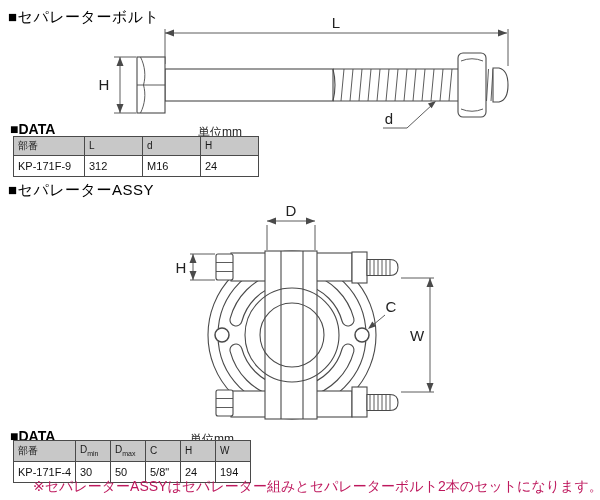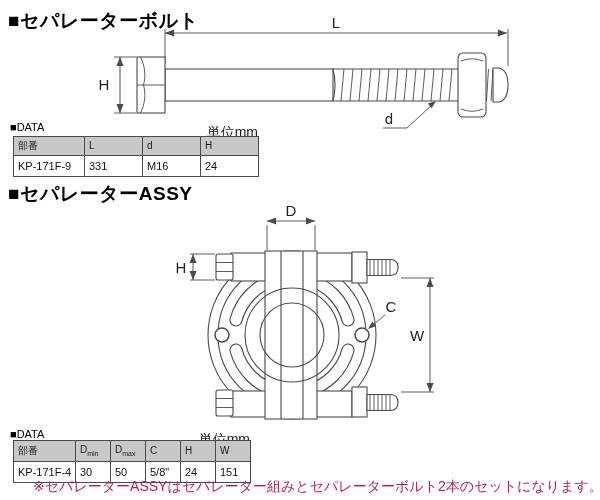--- a/index.html
+++ b/index.html
@@ -6,28 +6,28 @@
   html,body { width:600px; height:500px; }
   body {
     position:relative;
     background:#ffffff;
     font-family:"Liberation Sans","DejaVu Sans",sans-serif;
     color:#111111;
     overflow:hidden;
   }
   .abs { position:absolute; }
   .section-title {
-    font-size:19px;
-    font-weight:bold;
+    font-size:15px;
+    font-weight:normal;
     letter-spacing:0.5px;
     color:#000;
     white-space:nowrap;
   }
-  .data-label { font-size:11px; font-weight:normal; color:#000; }
-  .unit-label { font-size:14px; color:#222; text-align:right; }
+  .data-label { font-size:14px; font-weight:bold; color:#000; }
+  .unit-label { font-size:12px; color:#222; }
   table.spec-table {
     border-collapse:collapse;
     table-layout:fixed;
     background:#fff;
   }
   table.spec-table td {
     border:1px solid #4a4a4a;
     vertical-align:middle;
     padding:4px;
     line-height:1;
@@ -173,21 +173,21 @@
     </colgroup>
   <tbody>
       <tr class="hdr">
     <td>部番</td>
     <td>L</td>
     <td>d</td>
     <td>H</td>
   </tr>
   <tr class="val">
     <td>KP-171F-9</td>
-    <td>331</td>
+    <td>312</td>
     <td>M16</td>
     <td>24</td>
   </tr>
 </tbody>
   </table>
 
 <div class="abs section-title" style="left:8px;top:181px">■セパレーターASSY</div>
 
 <div class="abs data-label" style="left:10px;top:428px">■DATA</div>
 <div class="abs unit-label" style="left:190px;top:431px;width:60px">単位mm</div>
@@ -208,18 +208,18 @@
     <td><span>C</span></td>
     <td><span>H</span></td>
     <td><span>W</span></td>
   </tr>
   <tr class="val">
     <td>KP-171F-4</td>
     <td>30</td>
     <td>50</td>
     <td>5/8"</td>
     <td>24</td>
-    <td>151</td>
+    <td>194</td>
   </tr>
 </tbody>
   </table>
 
 <div class="abs footnote" style="left:33px;top:478px">※セパレーターASSYはセパレーター組みとセパレーターボルト2本のセットになります。</div>
 
 </body></html>

